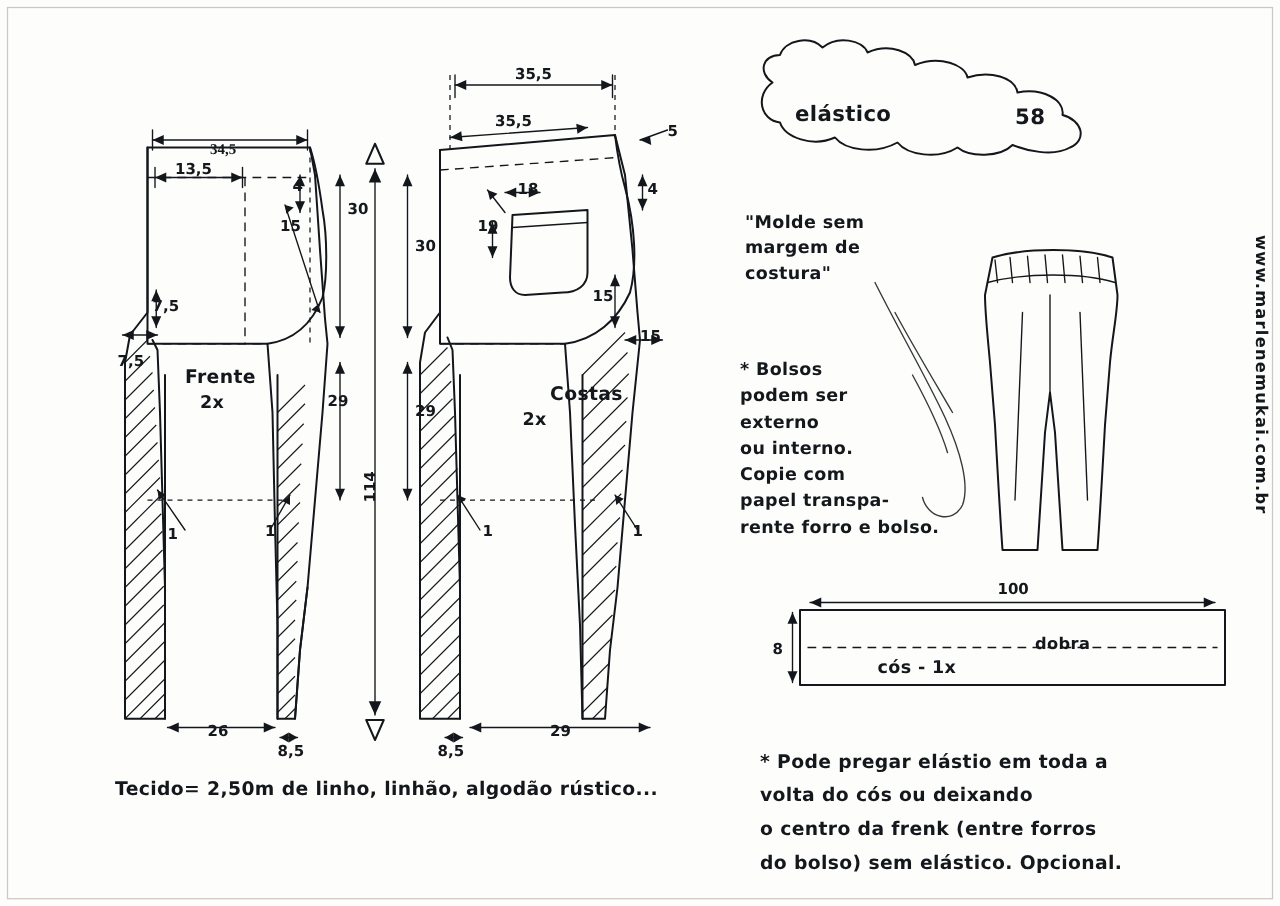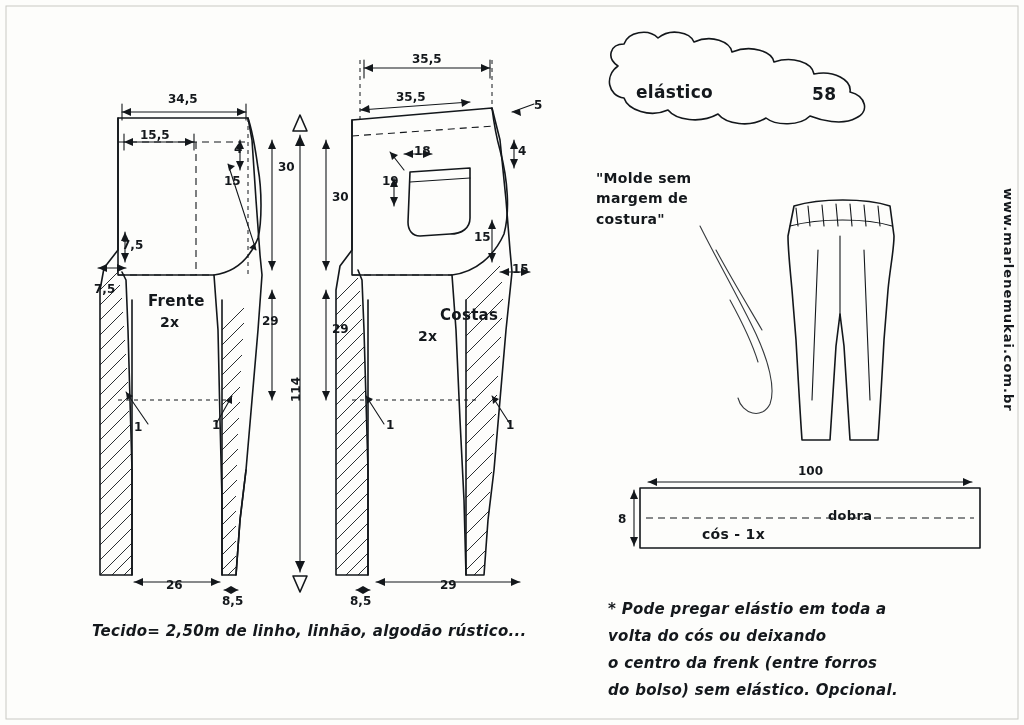--- a/index.html
+++ b/index.html
@@ -7,21 +7,21 @@
   #sheet{position:relative;width:1024px;height:725px;background:#fdfdfb;}
   .hand{font-family:"DejaVu Sans",sans-serif;font-weight:600;color:#14181c;letter-spacing:.3px;}
   .num{font-family:"DejaVu Sans",sans-serif;font-weight:600;font-size:12px;color:#14181c;}
   .lbl{position:absolute;white-space:pre;line-height:1.25;}
   .cloud-txt{position:absolute;left:620px;top:56px;width:280px;font-size:17px;line-height:1.55;}
   .cloud-num{position:absolute;left:812px;top:84px;font-size:17px;font-weight:700;}
   .note-box{position:absolute;left:596px;top:168px;width:120px;font-size:14px;line-height:1.45;}
   .bullet{position:absolute;font-size:14px;line-height:1.5;}
   .vertsite{position:absolute;right:8px;top:188px;writing-mode:vertical-rl;font-size:13px;letter-spacing:1px;font-weight:600;}
   .sig{position:absolute;left:700px;top:210px;width:120px;height:215px;transform:rotate(-62deg);transform-origin:center;font-size:22px;font-style:italic;font-family:"DejaVu Serif",serif;opacity:.85;}
-  .bottomtxt{position:absolute;font-size:15px;line-height:1.8;font-style:italic;}
+  .bottomtxt{position:absolute;font-size:15px;line-height:1.8;}
   svg{position:absolute;left:0;top:0;}
   .ink{fill:none;stroke:#13171b;stroke-width:1.6;stroke-linecap:round;stroke-linejoin:round;}
   .ink-thin{fill:none;stroke:#13171b;stroke-width:1.1;stroke-linecap:round;}
   .ink-dash{fill:none;stroke:#13171b;stroke-width:1.1;stroke-dasharray:7 5;}
   .ink-dashfine{fill:none;stroke:#13171b;stroke-width:1;stroke-dasharray:4 4;}
   .hatch{stroke:#13171b;stroke-width:0.9;}
   .arrow{fill:#13171b;}
   .frame{fill:none;stroke:#c9c9c4;stroke-width:1;}
 </style>
 </head>
@@ -291,35 +291,42 @@
       <path class="ink-thin" d="M730,300 C742,322 752,342 758,362"></path>
     </g>
   </svg>
 
   <div class="lbl hand" style="left:636px;top:82px;font-size:17px;">elástico</div>
   <div class="lbl hand cloud-num">58</div>
 
   <div class="lbl hand note-box">"Molde sem
 margem de
 costura"</div>
+  <div class="lbl hand bullet" style="left:592px;top:286px;width:110px;">* Bolsos
+podem ser
+externo
+ou interno.
+Copie com
+papel transpa-
+rente forro e bolso.</div>
   <div class="lbl hand bottomtxt" style="left:608px;top:596px;width:400px;">* Pode pregar elástio em toda a
 volta do cós ou deixando
 o centro da frenk (entre forros
 do bolso) sem elástico. Opcional.</div>
 
   <div class="lbl hand bottomtxt" style="left:92px;top:618px;">Tecido= 2,50m de linho, linhão, algodão rústico...</div>
 
   <div class="lbl hand vertsite">www.marlenemukai.com.br</div>
   <div class="lbl sig" style="opacity:0;">Marlene Mukai</div>
 
   <div class="lbl hand" style="left:148px;top:292px;font-size:15px;">Frente</div>
   <div class="lbl hand" style="left:160px;top:314px;font-size:14px;">2x</div>
 
-  <div class="lbl num" style="left:168px;top:92px;">34,5</div>
-  <div class="lbl num" style="left:140px;top:128px;">15,5</div>
+  <div class="lbl num" style="left:168px;top:112px;font-family:Liberation Serif, serif;">34,5</div>
+  <div class="lbl num" style="left:140px;top:128px;">13,5</div>
   <div class="lbl num" style="left:234px;top:142px;">4</div>
   <div class="lbl num" style="left:224px;top:174px;">15</div>
   <div class="lbl num" style="left:278px;top:160px;">30</div>
   <div class="lbl num" style="left:122px;top:238px;">7,5</div>
   <div class="lbl num" style="left:94px;top:282px;">7,5</div>
   <div class="lbl num" style="left:262px;top:314px;">29</div>
   <div class="lbl num" style="left:284px;top:382px;transform:rotate(-90deg);">114</div>
   <div class="lbl num" style="left:166px;top:578px;">26</div>
   <div class="lbl num" style="left:222px;top:594px;">8,5</div>
   <div class="lbl num" style="left:134px;top:420px;">1</div>

